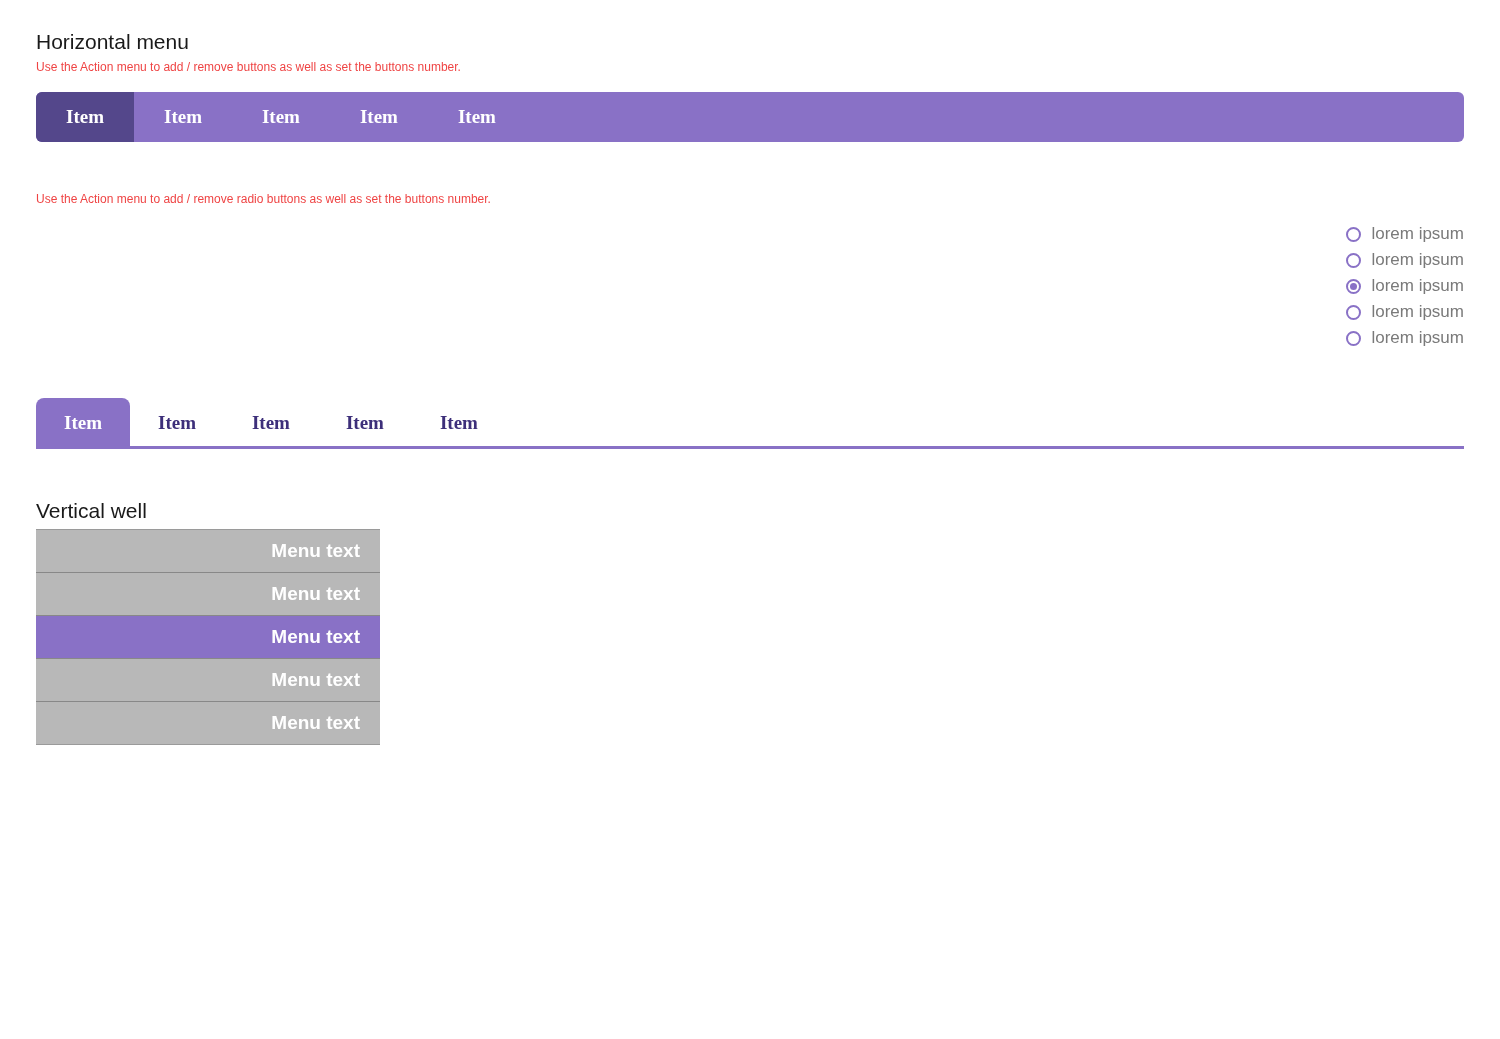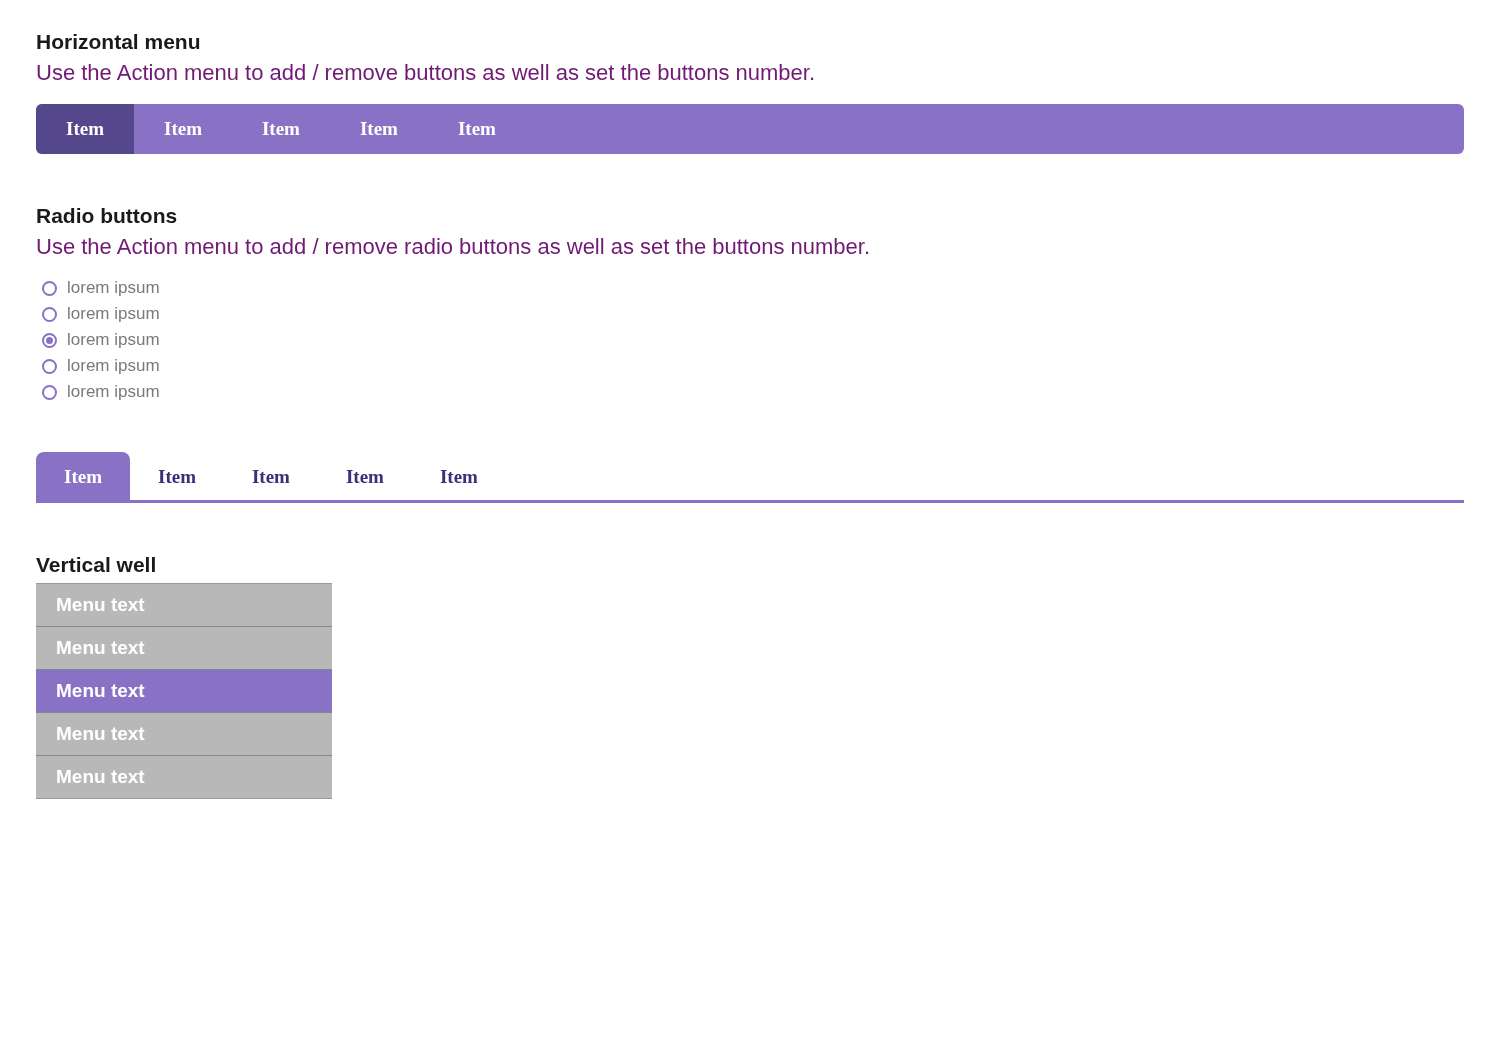--- a/index.html
+++ b/index.html
@@ -6,26 +6,26 @@
     body {
       font-family: 'Segoe UI', Tahoma, sans-serif;
       background: #ffffff;
       padding: 30px 36px;
       width: 1500px;
     }
     .section { margin-bottom: 50px; }
     .section-title {
       font-size: 21px;
       color: #1a1a1a;
-      font-weight: 700;
+      font-weight: 400;
       margin-bottom: 6px;
     }
     .section-desc {
-      font-size: 22px;
-      color: #701a75;
+      font-size: 12px;
+      color: #ef4444;
       font-weight: 400;
       margin-bottom: 18px;
     }
 
     
     .hmenu {
       display: flex;
       background: #8971c6;
       border-radius: 6px;
       overflow: hidden;
@@ -46,20 +46,21 @@
       background: #54478b;
     }
 
     
     .radio-group { padding-left: 6px; }
     .radio-item {
       display: flex;
       align-items: center;
       margin-bottom: 6px;
       cursor: pointer;
+      justify-content: flex-end;
     }
     .radio-circle {
       width: 15px;
       height: 15px;
       border: 2px solid #8971c6;
       border-radius: 50%;
       margin-right: 10px;
       display: flex;
       align-items: center;
       justify-content: center;
@@ -94,23 +95,24 @@
     }
     .tab-item.active {
       background: #8971c6;
       color: #ffffff;
       border-top-left-radius: 8px;
       border-top-right-radius: 8px;
     }
 
     
     .vmenu {
-      width: 296px;
+      width: 344px;
       border-top: 1px solid #9a9a9a;
       border-bottom: 1px solid #9a9a9a;
+      text-align: right;
     }
     .vmenu-item {
       background: #b8b8b8;
       color: #ffffff;
       font-size: 19px;
       font-weight: 600;
       padding: 10px 20px;
       border-bottom: 1px solid #888888;
       cursor: pointer;
     }
@@ -128,21 +130,20 @@
   <div class="hmenu">
     <div class="hmenu-item active">Item</div>
     <div class="hmenu-item">Item</div>
     <div class="hmenu-item">Item</div>
     <div class="hmenu-item">Item</div>
     <div class="hmenu-item">Item</div>
   </div>
 </div>
 
 <div class="section">
-  <div class="section-title">Radio buttons</div>
   <div class="section-desc">Use the Action menu to add / remove radio buttons as well as set the buttons number.</div>
   <div class="radio-group">
     <div class="radio-item">
       <span class="radio-circle"></span>
       <span class="radio-label">lorem ipsum</span>
     </div>
     <div class="radio-item">
       <span class="radio-circle"></span>
       <span class="radio-label">lorem ipsum</span>
     </div>

